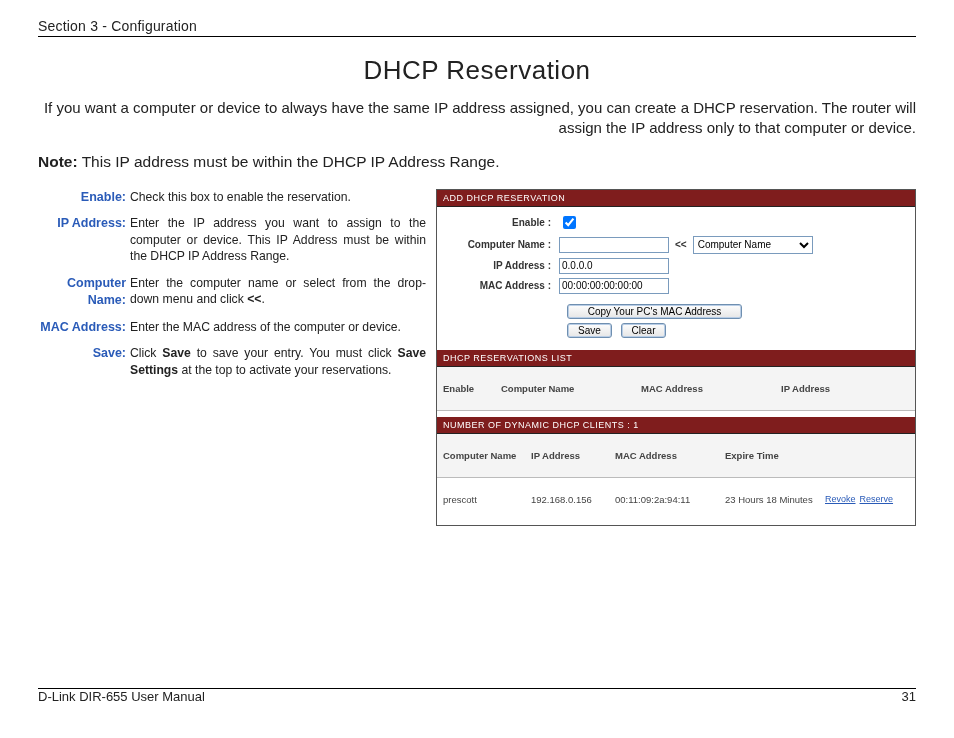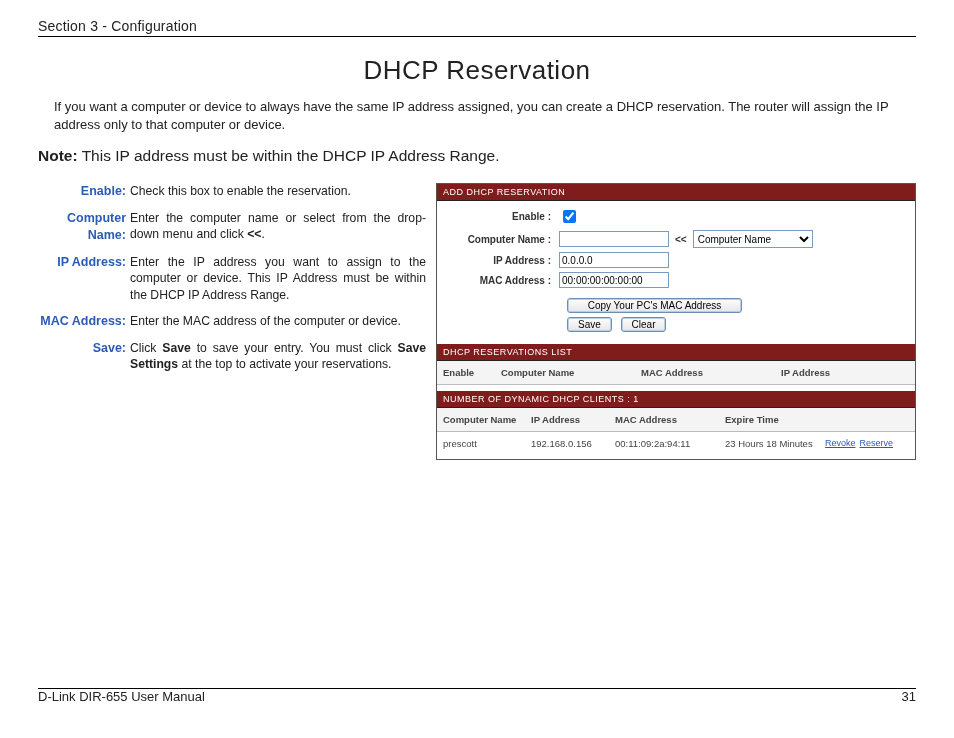--- a/index.html
+++ b/index.html
@@ -25,23 +25,24 @@
   h1.title {
     text-align: center;
     font-family: "Arial Narrow", "Helvetica Neue Condensed", Arial, sans-serif;
     font-stretch: condensed;
     font-weight: 400;
     font-size: 26px;
     margin: 18px 0 12px 0;
     letter-spacing: 0.5px;
   }
   p.intro {
-    font-size: 13px;
+    font-size: 15px;
     line-height: 1.35;
-    margin: 0 0 14px 16px;
+    margin: 0 0 14px 4px;
+    text-align: right;
   }
   p.note { font-size: 15.5px; margin: 0 0 18px 0; }
   p.note b { font-weight: 700; }
 
   .columns { display: flex; gap: 10px; }
   .left-col { width: 398px; }
   .right-col { flex: 1; }
 
   .def-row { display: flex; margin-bottom: 10px; font-size: 12.2px; line-height: 1.35; }
   .def-label {
@@ -102,21 +103,21 @@
     cursor: pointer;
     box-shadow: 0 0 0 1px #b8cde6 inset;
   }
   .btn-row { padding: 6px 0 2px 120px; }
   .btn-row .btn3d { margin-right: 6px; }
   .wide-btn { width: 175px; }
 
   .list-head, .clients-head, .clients-row {
     display: grid;
     font-size: 9.5px;
-    padding: 6px 6px;
+    padding: 16px 6px;
   }
   .list-head { grid-template-columns: 58px 140px 140px 1fr; font-weight:700; background:#f4f4f4; border-bottom:1px solid #bbb; color:#444;}
   .clients-head { grid-template-columns: 88px 84px 110px 100px 60px; font-weight:700; background:#f4f4f4; border-bottom:1px solid #bbb; color:#444;}
   .clients-row  { grid-template-columns: 88px 84px 110px 100px 60px; color:#444; }
   .clients-row .links { display:flex; gap:4px; }
   .clients-row a { color:#2a5bb8; text-decoration: underline; font-size:9px;}
 
   .footer {
     position: absolute;
     left: 38px; right: 38px; bottom: 34px;
@@ -140,26 +141,26 @@
     <b>Note:</b><span> This IP address must be within the DHCP IP Address Range.</span>
   </p>
 
   <div class="columns">
     <div class="left-col">
       <div class="def-row">
           <div class="def-label">Enable:</div>
           <div class="def-body">Check this box to enable the reservation.</div>
         </div>
       <div class="def-row">
+          <div class="def-label">IP Address:</div>
+          <div class="def-body">Enter the IP address you want to assign to the computer or device. This IP Address must be within the DHCP IP Address Range.</div>
+        </div>
+      <div class="def-row">
           <div class="def-label">Computer Name:</div>
           <div class="def-body">Enter the computer name or select from the drop-down menu and click <b>&lt;&lt;</b>.</div>
-        </div>
-      <div class="def-row">
-          <div class="def-label">IP Address:</div>
-          <div class="def-body">Enter the IP address you want to assign to the computer or device. This IP Address must be within the DHCP IP Address Range.</div>
         </div>
       <div class="def-row">
           <div class="def-label">MAC Address:</div>
           <div class="def-body">Enter the MAC address of the computer or device.</div>
         </div>
       <div class="def-row">
           <div class="def-label">Save:</div>
           <div class="def-body">Click <b>Save</b> to save your entry. You must click <b>Save Settings</b> at the top to activate your reservations.</div>
         </div>
     </div>

